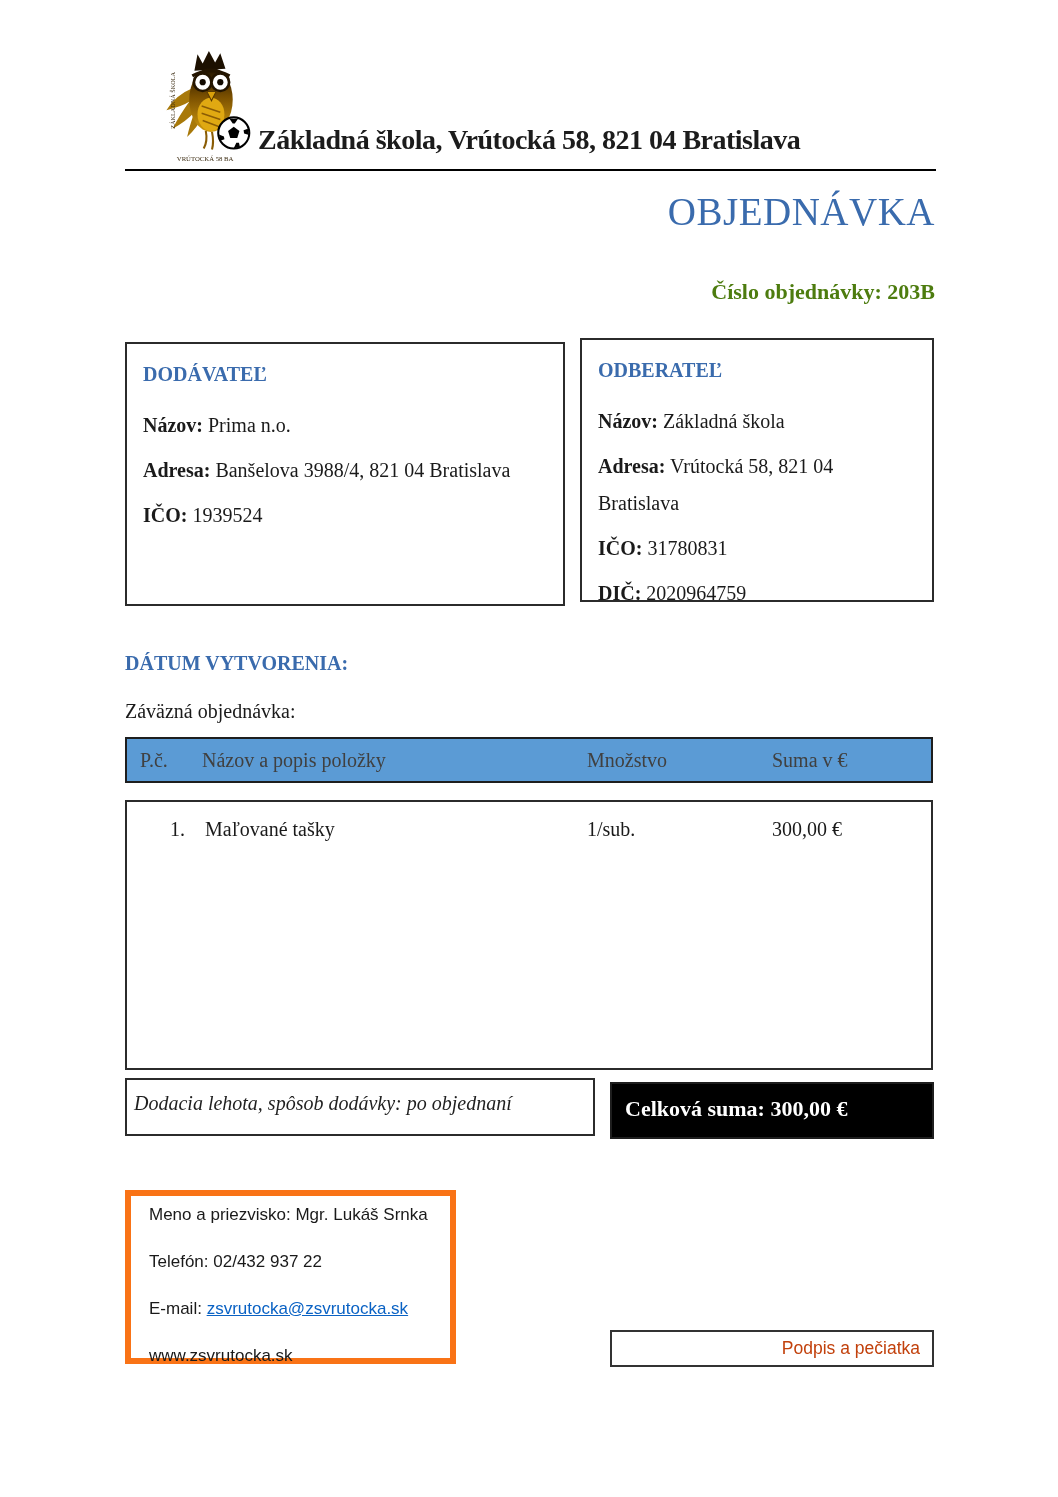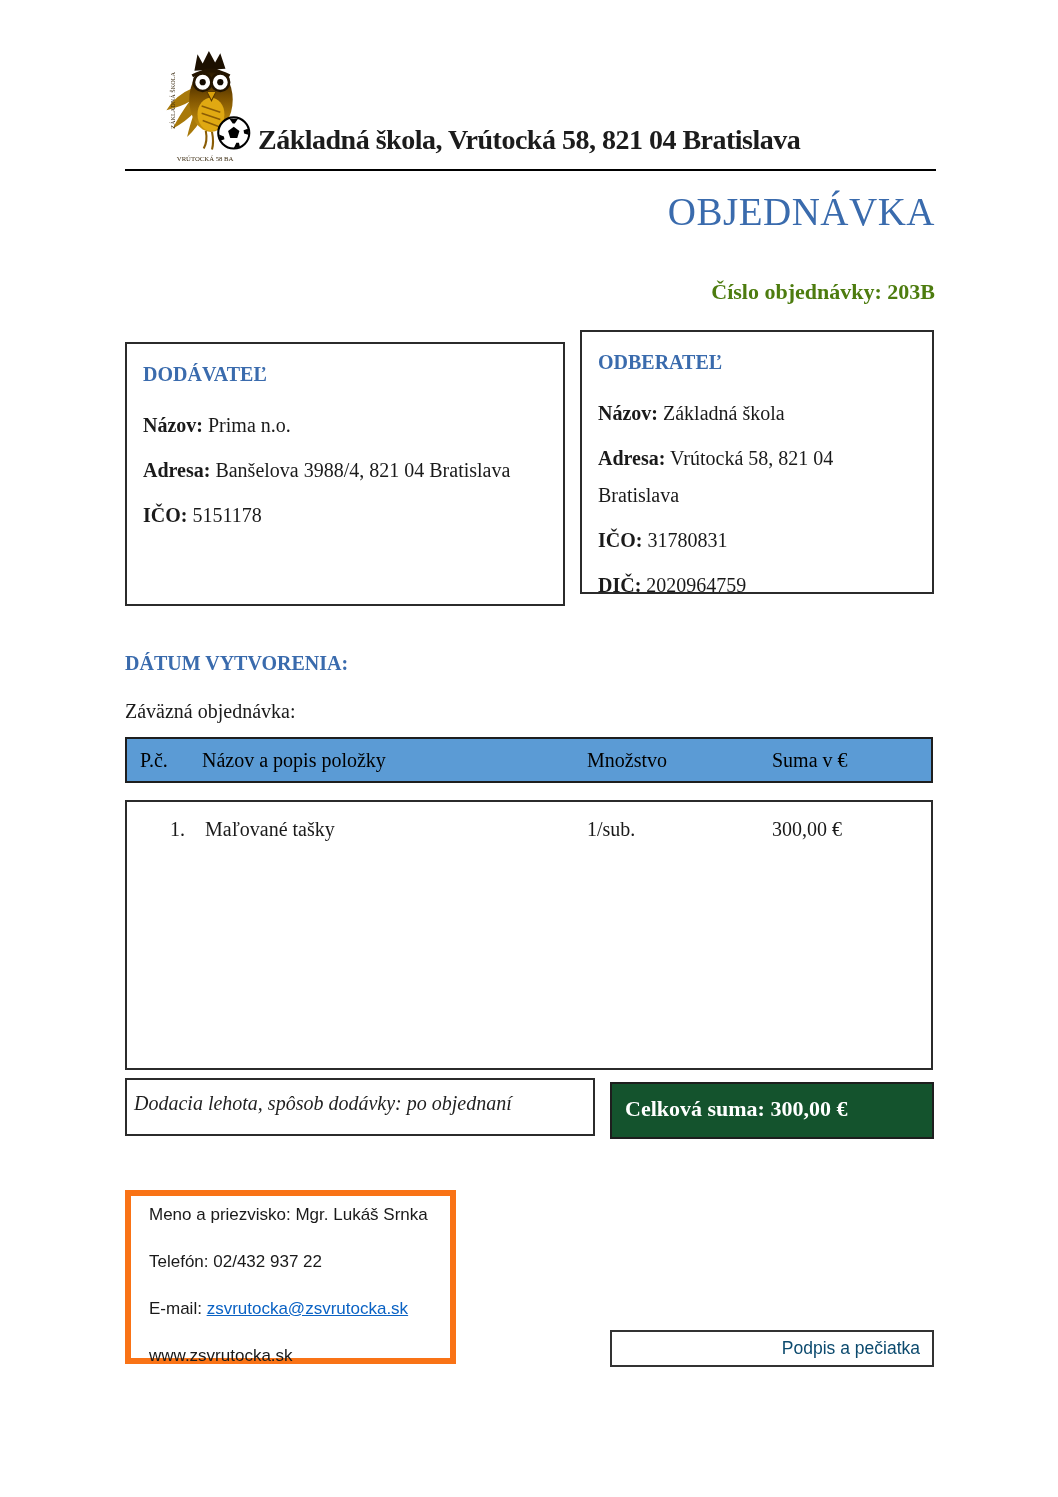--- a/index.html
+++ b/index.html
@@ -33,33 +33,33 @@
     left:425px; top:279px; width:510px;
     text-align:right; font-size:22px; font-weight:bold; color:#4d7c0f;
   }
 
   
   .party-box {
     border:2px solid #2b2b2b; padding:12px 16px;
     font-size:20px; line-height:1.85;
   }
   .supplier-box { left:125px; top:342px; width:440px; height:264px; }
-  .customer-box { left:580px; top:330px; width:354px; height:264px; }
+  .customer-box { left:580px; top:338px; width:354px; height:264px; }
   .party-heading { color:#3a6bad; font-weight:bold; font-size:20px; margin-bottom:14px; }
   .party-box p { margin-bottom:8px; }
   .party-box b { font-weight:bold; }
 
   
   .date-label { left:125px; top:652px; font-size:20px; font-weight:bold; color:#3a6bad; }
   .order-intro { left:125px; top:700px; font-size:20px; color:#1a1a1a; }
 
   
   .table-header {
     left:125px; top:737px; width:808px; height:46px;
-    background:#5b9bd5; border:2px solid #1e1e1e; color:#000000;
+    background:#5b9bd5; border:2px solid #1e1e1e; color:#404040;
     font-size:20px;
   }
   .table-header span, .item-row span { position:absolute; top:10px; white-space:nowrap; }
   .col-no    { left:13px; }
   .col-name  { left:75px; }
   .col-qty   { left:460px; }
   .col-sum   { left:645px; }
   .items-box {
     left:125px; top:800px; width:808px; height:270px;
     border:2px solid #2b2b2b;
@@ -69,39 +69,39 @@
   .item-row .col-name { left:78px; }
 
   
   .delivery-box {
     left:125px; top:1078px; width:470px; height:58px;
     border:2px solid #2b2b2b; padding:12px 7px;
     font-size:20px; font-style:italic; color:#1f1f1f;
   }
   .total-box {
     left:610px; top:1082px; width:324px; height:57px;
-    background:#14532d; border:2px solid #1e1e1e;
+    background:#000000; border:2px solid #1e1e1e;
     padding:12px 13px; color:#fff; font-size:22px; font-weight:bold;
   }
 
   
   .contact-box {
     left:125px; top:1190px; width:331px; height:174px;
     border:6px solid #f97316; padding:9px 18px;
     font-family:"Liberation Sans","DejaVu Sans",sans-serif;
     font-size:17px; color:#1a1a1a;
   }
   .contact-box p { margin-bottom:27px; white-space:nowrap; }
   .contact-box p:last-child { margin-bottom:0; }
   .email-link { color:#0a62c4; text-decoration:underline; cursor:pointer; }
   .signature-box {
     left:610px; top:1330px; width:324px; height:37px;
     border:2px solid #333; padding:6px 12px;
     font-family:"Liberation Sans","DejaVu Sans",sans-serif;
-    font-size:17.5px; text-align:right; color:#0c4a6e;
+    font-size:17.5px; text-align:right; color:#c2410c;
   }
 </style>
 </head>
 <body>
 
 <div class="page">
 
   <div class="abs logo">
     <svg viewBox="0 0 100 112" width="104" height="116">
       <defs>
@@ -147,21 +147,21 @@
   <div class="abs school-name">Základná škola, Vrútocká 58, 821 04 Bratislava</div>
   <div class="abs header-rule"></div>
 
   <div class="abs doc-title">OBJEDNÁVKA</div>
   <div class="abs order-number">Číslo objednávky: 203B</div>
 
   <div class="abs party-box supplier-box">
     <div class="party-heading">DODÁVATEĽ</div>
     <p><b>Názov:</b> <span>Prima n.o.</span></p>
     <p><b>Adresa:</b> <span>Banšelova 3988/4, 821 04 Bratislava</span></p>
-    <p><b>IČO:</b> <span>5151178</span></p>
+    <p><b>IČO:</b> <span>1939524</span></p>
   </div>
 
   <div class="abs party-box customer-box">
     <div class="party-heading">ODBERATEĽ</div>
     <p><b>Názov:</b> <span>Základná škola</span></p>
     <p><b>Adresa:</b> <span>Vrútocká 58, 821 04 Bratislava</span></p>
     <p><b>IČO:</b> <span>31780831</span></p>
     <p><b>DIČ:</b> <span>2020964759</span></p>
   </div>
 

